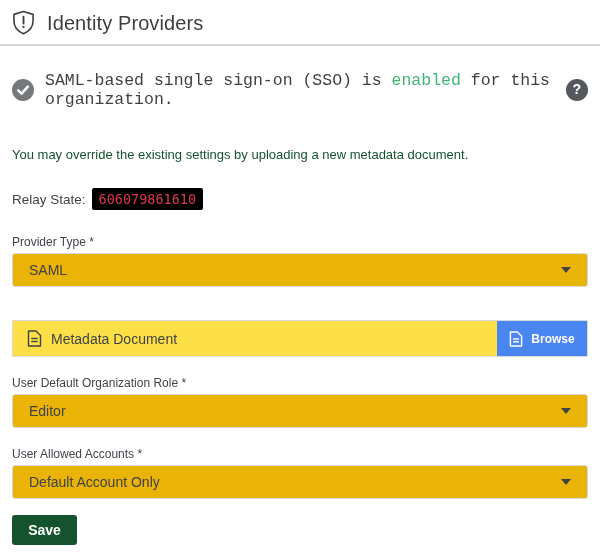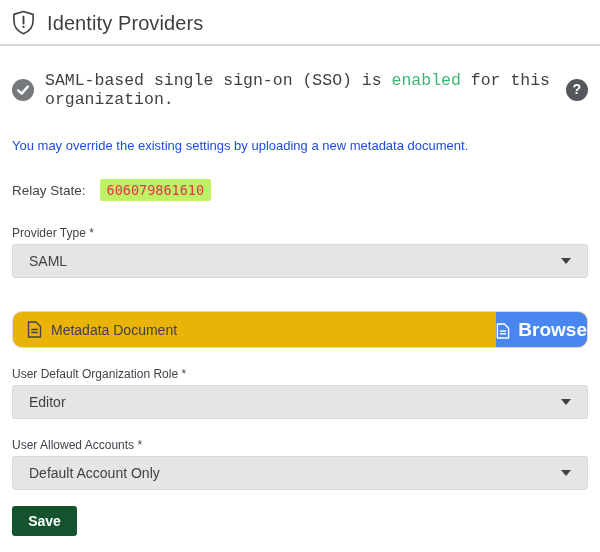--- a/index.html
+++ b/index.html
@@ -54,57 +54,57 @@
     color: #ffffff;
     font-size: 14px;
     font-weight: bold;
     display: flex; align-items: center; justify-content: center;
     cursor: pointer;
     margin-right: 0px;
   }
 
   
   .description {
-    margin-top: 29px;
+    margin-top: 38px;
     font-size: 13px;
-    color: #1d4ed8;
+    color: #14532d;
   }
 
   
   .relay-row {
     margin-top: 26px;
     display: flex;
     align-items: center;
-    gap: 14px;
+    gap: 6px;
     font-size: 13.5px;
     color: #3f4245;
   }
   .relay-code {
     font-family: "DejaVu Sans Mono", "Liberation Mono", monospace;
     font-size: 13.5px;
     color: #e0364b;
-    background: #bef264;
+    background: #000000;
     padding: 3px 7px;
     border-radius: 2px;
   }
 
   
   .form-group { margin-top: 25px; }
   .form-group.gap-lg { margin-top: 19px; }
   .field-label {
     display: block;
     font-size: 12px;
     color: #41444b;
     margin-bottom: 4px;
   }
   .select-box {
     height: 34px;
     border: 1px solid #d8d9da;
     border-radius: 3px;
-    background: #e5e5e5;
+    background: #eab308;
     display: flex;
     align-items: center;
     padding: 0 16px;
     font-size: 14px;
     color: #3f4245;
     cursor: pointer;
     justify-content: space-between;
   }
   .caret-down {
     width: 0; height: 0;
@@ -112,23 +112,23 @@
     border-right: 5px solid transparent;
     border-top: 6px solid #3f4245;
   }
 
   
   .file-row {
     margin-top: 33px;
     height: 37px;
     display: flex;
     border: 1px solid #d8d9da;
-    border-radius: 10px;
+    border-radius: 1px;
     overflow: hidden;
-    background: #eab308;
+    background: #fde047;
   }
   .file-display {
     flex: 1 1 auto;
     display: flex;
     align-items: center;
     gap: 9px;
     padding: 0 14px;
     font-size: 14px;
     color: #3f4245;
     cursor: pointer;
@@ -136,21 +136,21 @@
   .doc-icon { width: 15px; height: 17px; color: #3f4245; }
   .browse-btn {
     flex: 0 0 90px;
     background: #4a86f0;
     color: #ffffff;
     border: none;
     display: flex;
     align-items: center;
     justify-content: center;
     gap: 8px;
-    font-size: 19px;
+    font-size: 12px;
     font-weight: bold;
     font-family: "Liberation Sans", sans-serif;
     cursor: pointer;
   }
   .browse-btn .doc-icon { color: #ffffff; width: 14px; height: 16px; }
 
   
   .save-btn {
     margin-top: 16px;
     width: 65px;

